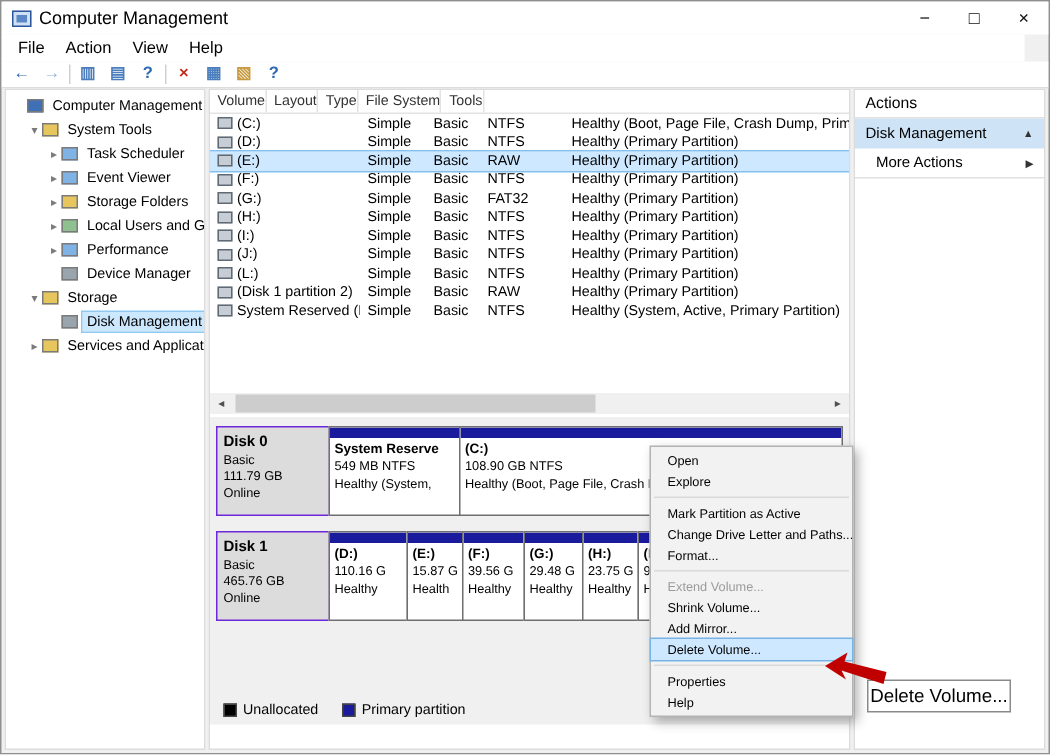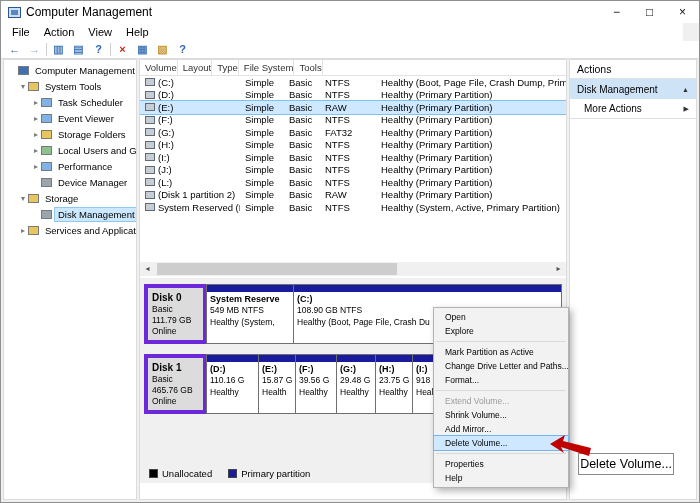--- a/index.html
+++ b/index.html
@@ -46,40 +46,40 @@
   .vol-cell { padding-left:5px; white-space:nowrap; overflow:hidden; flex:none; display:flex; align-items:center; gap:3px; }
   .drive-ico { width:10px; height:8px; background:#c7cdd4; border:1px solid #5f6a75; flex:none; }
   
   .hscroll { position:absolute; top:202px; left:0; right:0; height:14px; background:#f0f0f0; display:flex; }
   .scroll-btn { width:15px; height:14px; font-size:8px; line-height:14px; text-align:center; color:#505050; flex:none; }
   .scroll-track { flex:1; position:relative; }
   .scroll-thumb { position:absolute; left:2px; top:1px; width:240px; height:12px; background:#cdcdcd; }
   
   .disk-area { position:absolute; top:218px; left:0; right:0; bottom:20px; background:#f0f0f0; padding:6px 4px; overflow:hidden; }
   .disk-band { display:flex; height:60px; margin-bottom:10px; }
-  .disk-head { width:63px; flex:none; background:#dcdcdc; border:4px solid #6d28d9; padding:3px 4px; font-size:8.5px; line-height:1.3; }
+  .disk-head { width:76px; flex:none; background:#dcdcdc; border:1px solid #6d28d9; padding:3px 4px; font-size:8.5px; line-height:1.3; }
   .dh-name { font-weight:bold; font-size:10px; }
   .parts { flex:1; display:flex; }
   .part { border:1px solid #6f6f6f; margin-left:-1px; background:#fff; overflow:hidden; display:flex; flex-direction:column; flex:none; }
   .part.fill { flex:1; }
   .part-strip { height:7px; background:#1a1a9c; flex:none; }
   .part-body { padding:1px 3px; font-size:8.5px; line-height:1.35; white-space:nowrap; overflow:hidden; }
   .part-title { font-weight:bold; font-size:9px; }
   
   .legend { position:absolute; left:0; right:0; bottom:16px; height:20px; background:#f0f0f0; display:flex; align-items:center; gap:16px; padding-left:9px; font-size:9.5px; }
   .legend-item { display:flex; align-items:center; }
   .sw { width:9px; height:9px; border:1px solid #444; margin-right:4px; flex:none; }
   
   .actions-title { height:19px; padding:3px 7px; font-size:10.5px; border-bottom:1px solid #e0e0e0; }
   .actions-group { height:20px; background:#cfe3f7; display:flex; align-items:center; justify-content:space-between; padding:0 7px; font-size:10px; }
   .actions-group .gl { font-size:7px; color:#333; }
   .more-actions { height:20px; display:flex; align-items:center; justify-content:space-between; padding:0 7px 0 14px; font-size:10px; border-bottom:1px solid #e0e0e0;gap:21px; }
   .more-actions .gl { font-size:7px; color:#333; }
   
-  .ctx { position:absolute; left:432px; top:306px; width:136px; background:#f2f2f2; border:1px solid #b3b3b3; box-shadow:3px 3px 7px rgba(0,0,0,.3); padding:2px 0; z-index:50; }
+  .ctx { position:absolute; left:432px; top:296px; width:136px; background:#f2f2f2; border:1px solid #b3b3b3; box-shadow:3px 3px 7px rgba(0,0,0,.3); padding:2px 0; z-index:50; }
   .cm-item { height:14px; line-height:14px; padding-left:11px; font-size:8.5px; white-space:nowrap; overflow:hidden; }
   .cm-item.disabled { color:#9b9b9b; }
   .cm-item.highlighted { background:#cde8ff; outline:1px solid #78b3e8; }
   .cm-item.separator { height:1px; background:#d9d9d9; margin:3px 2px; padding:0; }
   
   .callout { position:absolute; left:577px; top:452px; width:96px; height:22px; border:1px solid #8a8a8a; background:#fff; z-index:60; display:flex; align-items:center; justify-content:center; font-size:12.5px; }
   .arrow-svg { position:absolute; left:549px; top:433px; z-index:61; }
 </style>
 </head>
 <body>

